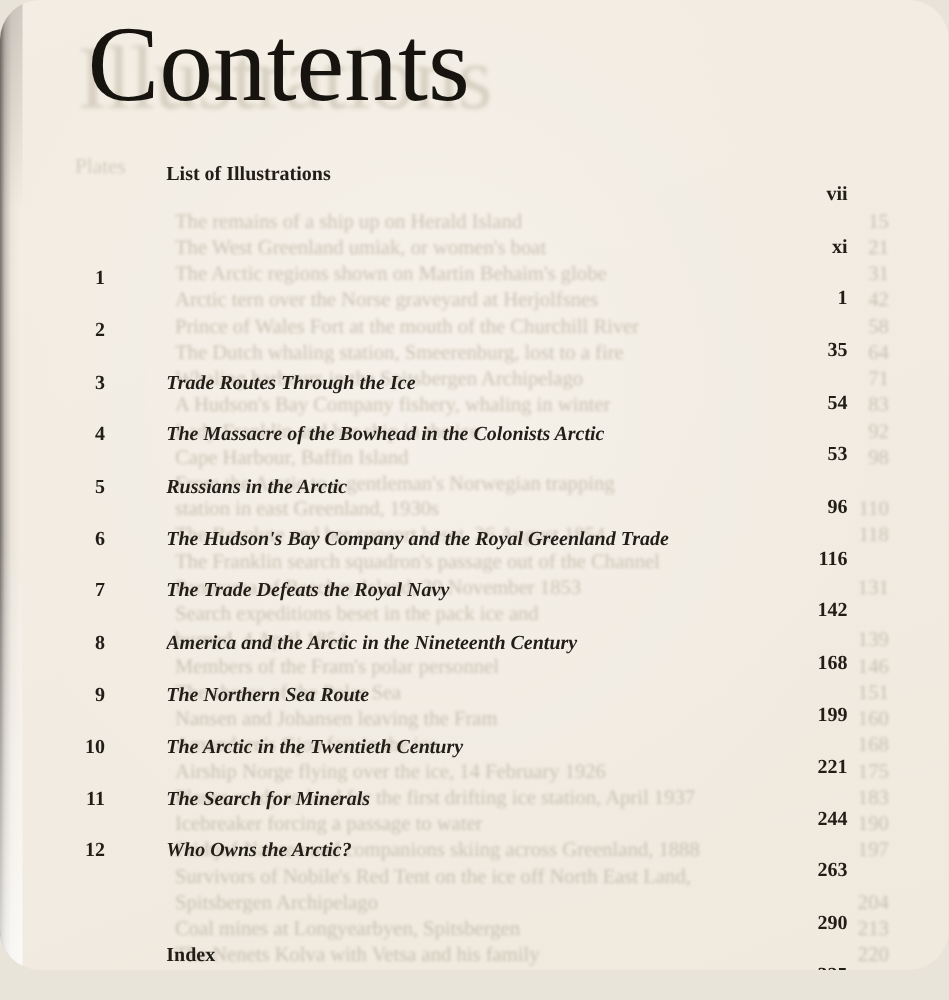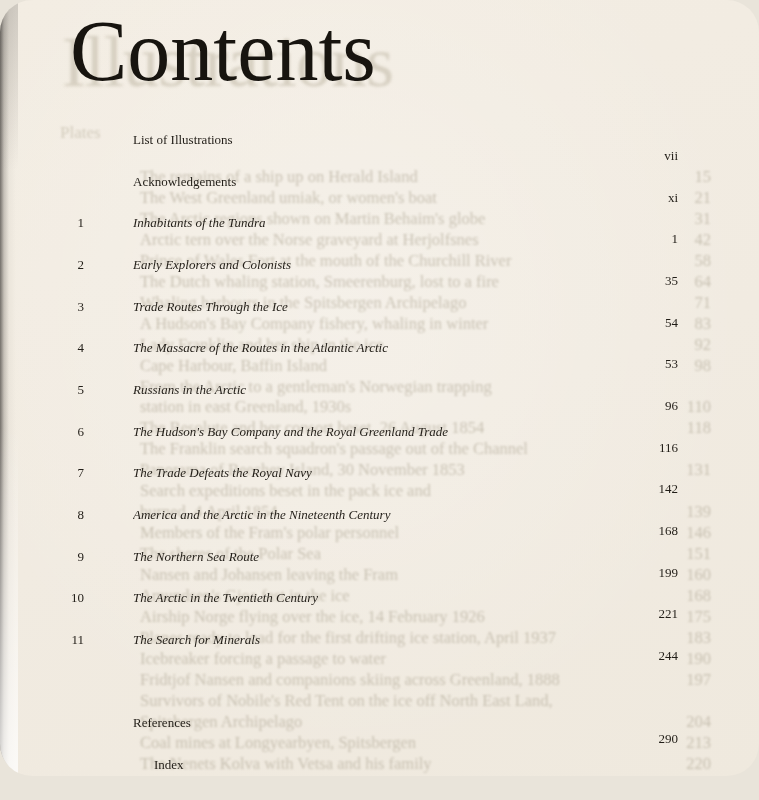--- a/index.html
+++ b/index.html
@@ -60,21 +60,21 @@
   
   .title{
     position:absolute;left:70px;top:6px;z-index:3;margin:0;
     font-size:86px;line-height:1.05;font-weight:normal;
     color:#17140f;letter-spacing:0px;
     white-space:nowrap;
   }
   .toc{position:absolute;inset:0;z-index:4;}
   .toc-row{
     position:absolute;left:0;right:0;height:26px;
-    font-size:13px;line-height:24px;color:#211d17;
+    font-size:16px;line-height:24px;color:#211d17;font-weight:bold;
   }
   .toc-row .num{
     position:absolute;left:52px;width:32px;text-align:right;
   }
   .toc-row .ttl{
     position:absolute;left:133px;right:120px;white-space:nowrap;overflow:hidden;
   }
   .toc-row .ttl.italic{font-style:italic;}
   .toc-row .pg{
     position:absolute;right:81px;top:16px;text-align:right;
@@ -127,41 +127,38 @@
   <h1 class="title">Contents</h1>
 
   <div id="toc" class="toc">
       <div class="toc-row" style="top: 128px;">
         <span class="num"></span>
         <span class="ttl">List of Illustrations</span>
         <span class="pg">vii</span>
       </div>
       <div class="toc-row" style="top: 169.65px;">
         <span class="num"></span>
-        <span class="ttl">Acknowledgements</span>
         <span class="pg">xi</span>
       </div>
       <div class="toc-row" style="top: 211.3px;">
         <span class="num">1</span>
-        <span class="ttl italic">Inhabitants of the Tundra</span>
         <span class="pg">1</span>
       </div>
       <div class="toc-row" style="top: 252.95px;">
         <span class="num">2</span>
-        <span class="ttl italic">Early Explorers and Colonists</span>
         <span class="pg">35</span>
       </div>
       <div class="toc-row" style="top: 294.6px;">
         <span class="num">3</span>
         <span class="ttl italic">Trade Routes Through the Ice</span>
         <span class="pg">54</span>
       </div>
       <div class="toc-row" style="top: 336.25px;">
         <span class="num">4</span>
-        <span class="ttl italic">The Massacre of the Routes in the Atlantic Arctic</span>
+        <span class="ttl italic">The Massacre of the Bowhead in the Colonists Arctic</span>
         <span class="pg">53</span>
       </div>
       <div class="toc-row" style="top: 377.9px;">
         <span class="num">5</span>
         <span class="ttl italic">Russians in the Arctic</span>
         <span class="pg">96</span>
       </div>
       <div class="toc-row" style="top: 419.55px;">
         <span class="num">6</span>
         <span class="ttl italic">The Hudson's Bay Company and the Royal Greenland Trade</span>
@@ -185,25 +182,29 @@
       <div class="toc-row" style="top: 586.15px;">
         <span class="num">10</span>
         <span class="ttl italic">The Arctic in the Twentieth Century</span>
         <span class="pg">221</span>
       </div>
       <div class="toc-row" style="top: 627.8px;">
         <span class="num">11</span>
         <span class="ttl italic">The Search for Minerals</span>
         <span class="pg">244</span>
       </div>
+      <div class="toc-row" style="top: 669.45px;">
+        <span class="num">12</span>
+        <span class="ttl italic">Who Owns the Arctic?</span>
+        <span class="pg">263</span>
+      </div>
       <div class="toc-row" style="top: 711.1px;">
         <span class="num"></span>
-        <span class="ttl">References</span>
         <span class="pg">290</span>
       </div>
-      <div class="toc-row" style="top: 752.75px; margin-left: 21px;">
+      <div class="toc-row" style="top: 752.75px;">
         <span class="num"></span>
         <span class="ttl">Index</span>
         <span class="pg">325</span>
       </div>
     </div>
 
 </div>
 
 </body></html>

